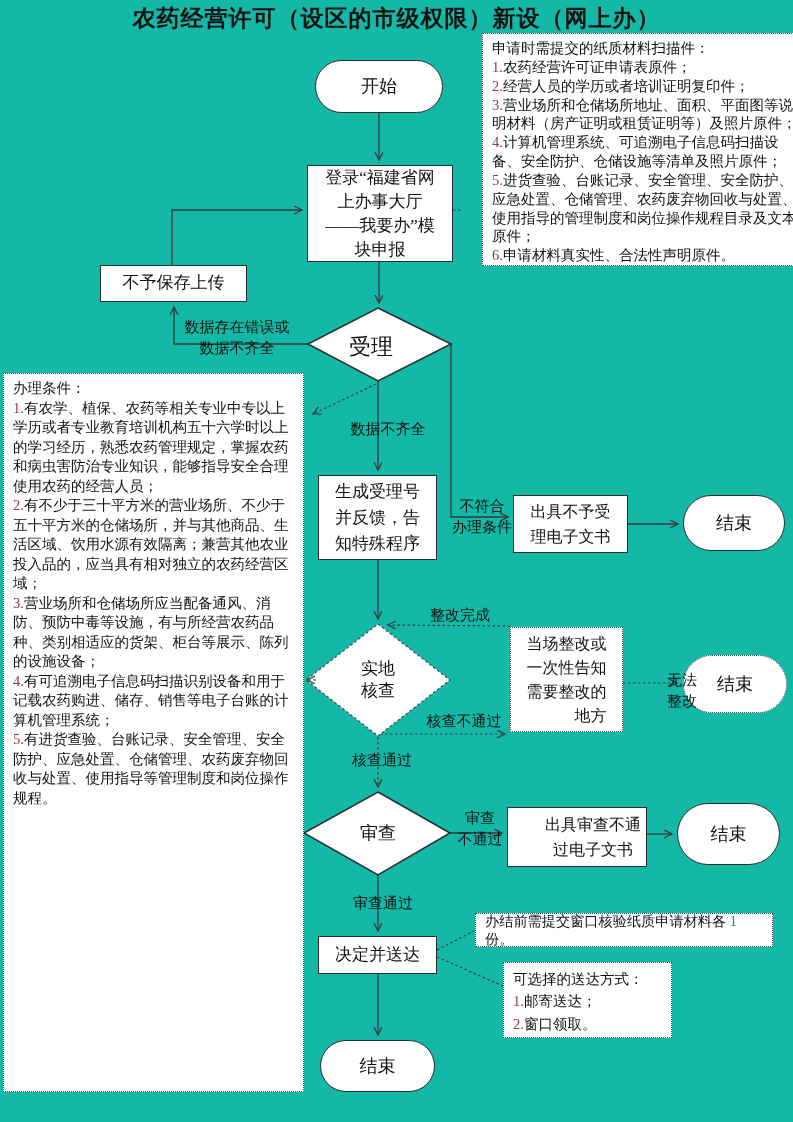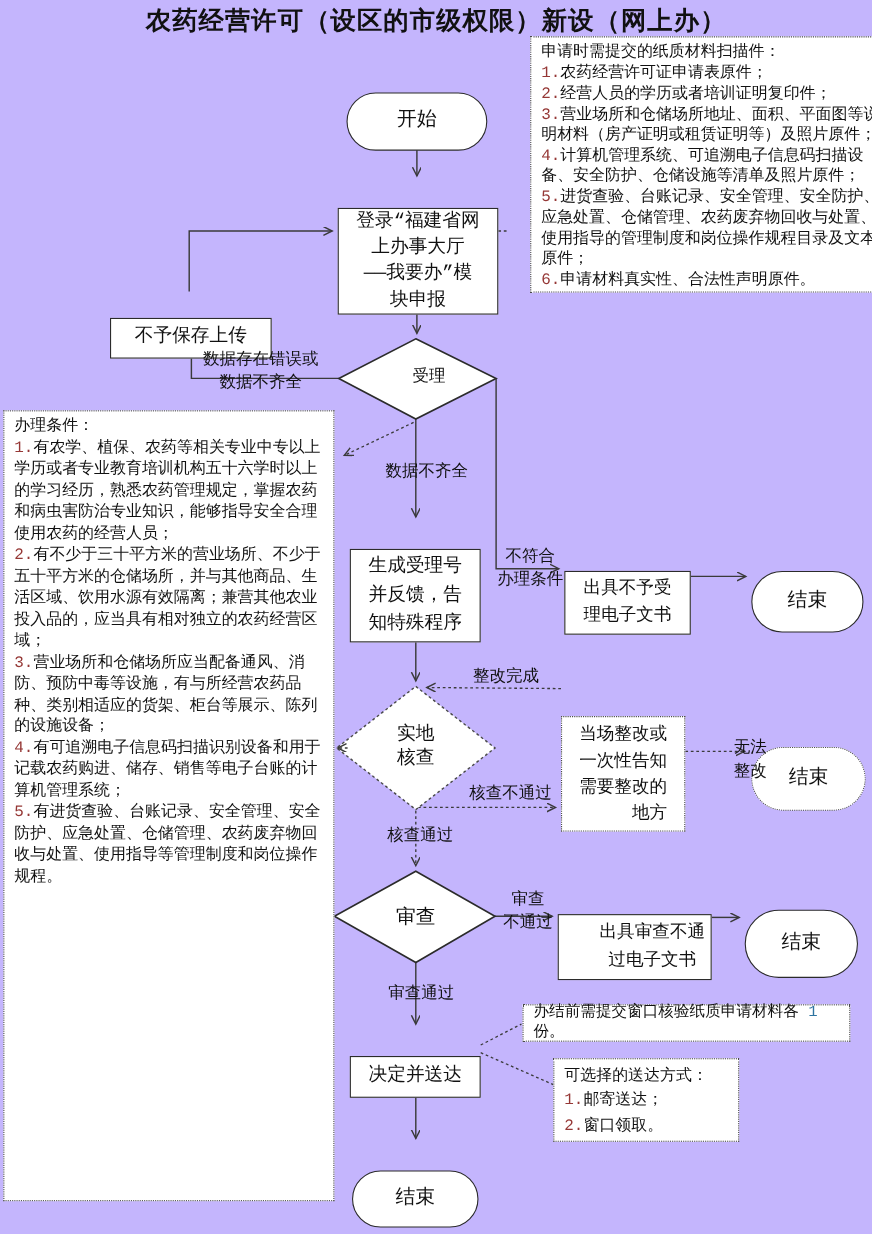--- a/index.html
+++ b/index.html
@@ -1,23 +1,23 @@
 <!DOCTYPE html>
 <html><head>
 <meta charset="utf-8">
 <style>
   html,body{margin:0;padding:0;background:#fff;}
-  .page{position:relative;width:793px;height:1122px;background:#c4b5fd;overflow:hidden;
-        font-family:Liberation Mono, monospace;color:#111;}
+  .page{position:relative;width:793px;height:1122px;background:#14b8a6;overflow:hidden;
+        font-family:Liberation Serif, serif;color:#111;}
   .title{position:absolute;left:0;top:3px;width:100%;text-align:center;
          font-size:23px;font-weight:bold;letter-spacing:1px;}
   svg.layer{position:absolute;left:0;top:0;z-index:1;}
   .node{position:absolute;z-index:2;background:#fff;border:1.6px solid #2b2b2b;
         display:flex;align-items:center;justify-content:center;text-align:center;
-        white-space:pre-line;box-sizing:border-box;font-size:16px;line-height:1.45;margin-top:24px;}
+        white-space:pre-line;box-sizing:border-box;font-size:16px;line-height:1.45;}
   .oval{border-radius:28px;}
   .dotted{border:1.3px dotted #4a4a4a;text-align:right;}
   .dtext{position:absolute;z-index:3;text-align:center;white-space:pre-line;}
   .elabel{position:absolute;z-index:2;text-align:center;font-size:15px;
           line-height:21px;white-space:pre-line;}
   .note{position:absolute;z-index:2;background:#fff;border:1.3px dotted #4a4a4a;
         box-sizing:border-box;padding:5px 9px;font-size:14.5px;line-height:1.3;
         text-align:left;}
   .note .nline{margin:0;}
   .num{color:#953735;}
@@ -101,21 +101,21 @@
 
   <div class="node" style="left:507px;top:807px;width:140px;height:60px;line-height:25px;padding-left:32px;">出具审查不通
 过电子文书</div>
 
   <div class="node oval" style="left:677px;top:803px;width:103px;height:62px;border-radius:31px;font-size:18px;">结束</div>
 
   <div class="node" style="left:318px;top:936px;width:119px;height:38px;font-size:17px;">决定并送达</div>
 
   <div class="node oval" style="left:320px;top:1040px;width:115px;height:52px;border-radius:26px;font-size:18px;">结束</div>
 
-  <div class="dtext" style="left:340px;top:332px;width:100px;font-size:15px;">受理</div>
+  <div class="dtext" style="left:321px;top:332px;width:100px;font-size:22px;">受理</div>
   <div class="dtext" style="left:338px;top:658px;width:80px;font-size:17px;line-height:22px;">实地
 核查</div>
   <div class="dtext" style="left:328px;top:821px;width:100px;font-size:18px;">审查</div>
 
   <div class="elabel" style="left:172px;top:317px;width:130px;">数据存在错误或
 数据不齐全</div>
   <div class="elabel" style="left:332px;top:419px;width:112px;">数据不齐全</div>
   <div class="elabel" style="left:451px;top:496px;width:62px;">不符合
 办理条件</div>
   <div class="elabel" style="left:424px;top:605px;width:72px;">整改完成</div>

